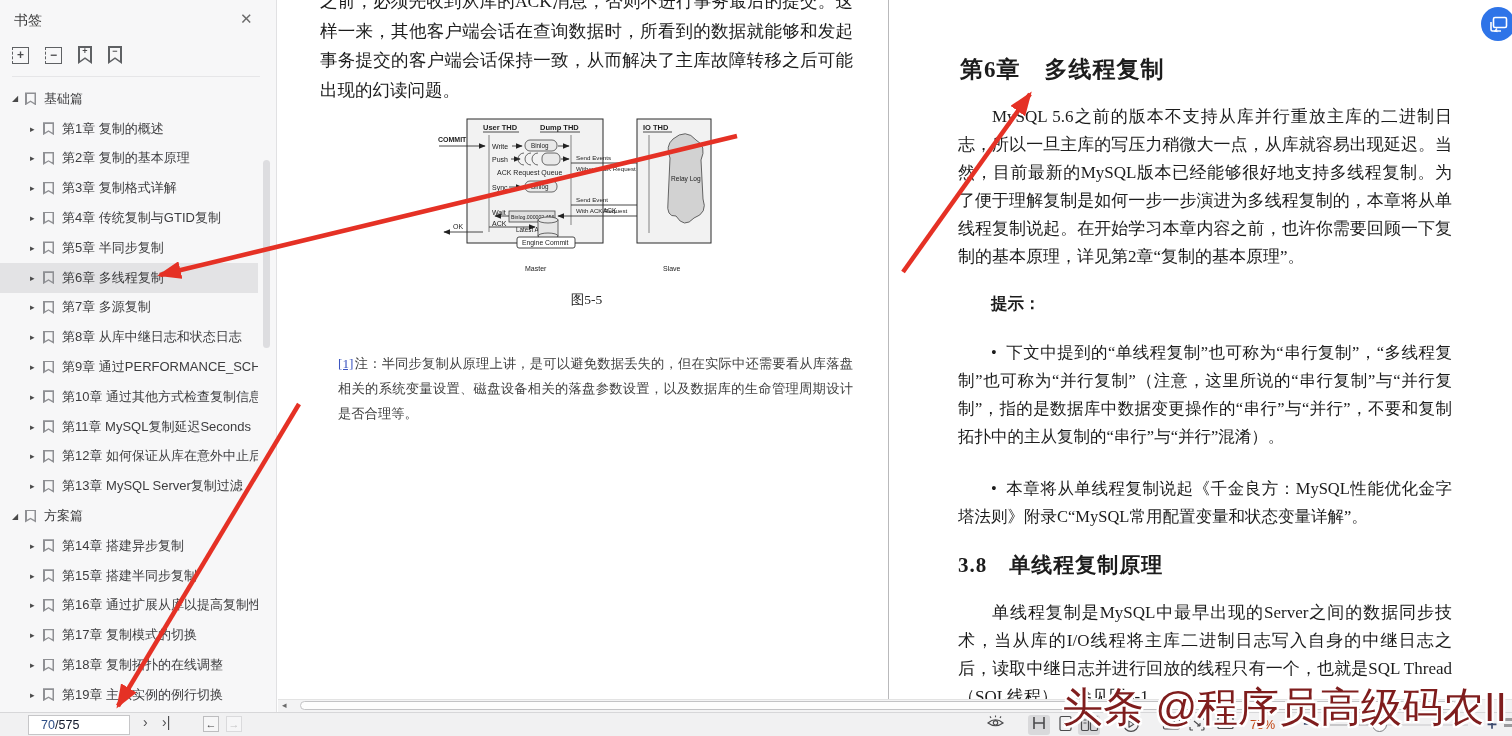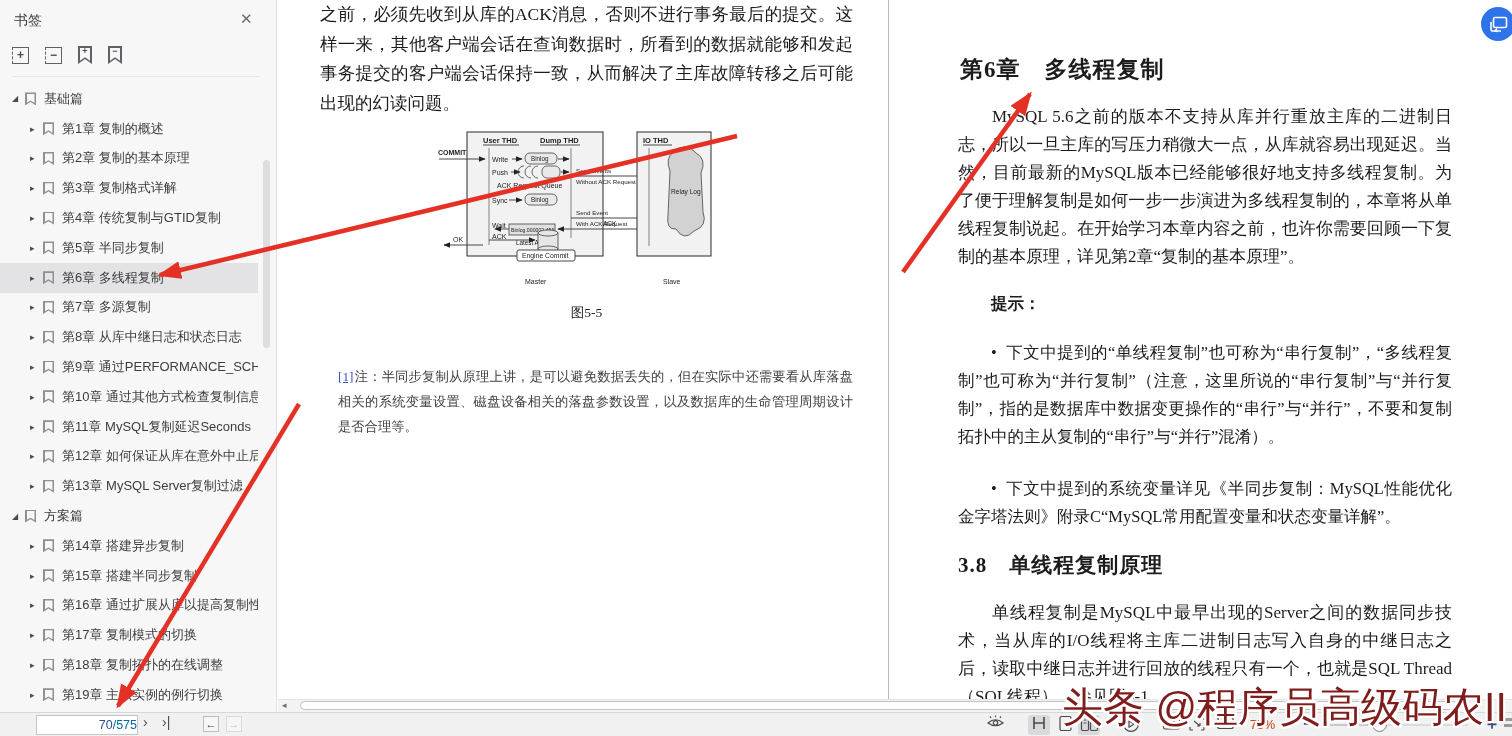--- a/index.html
+++ b/index.html
@@ -30,21 +30,21 @@
   .bm i.in{inset:1.5px 1.5px 2.5px 1.5px;background:#f7f7f8;}
   .sb-row.selected{background:#e3e3e5;}
   .sb-row.selected .bm i.in{background:#e3e3e5;}
   .sb-scroll{position:absolute;left:263px;top:160px;width:7px;height:188px;border-radius:4px;background:#dddde0;}
 
   
   .pages{position:absolute;left:278px;top:0;width:1234px;height:699px;background:#fff;overflow:hidden;z-index:1;}
   .page-divider{position:absolute;left:610px;top:0;width:1px;height:699px;background:#b9b9bb;}
   .serif{font-family:"Liberation Serif","DejaVu Serif",serif;color:#1c1c1c;}
 
-  .page-left{position:absolute;left:42px;top:13px;width:533px;}
+  .page-left{position:absolute;left:42px;top:0;width:533px;}
   .pl-top{margin:-13px 0 0 0;font-size:17.5px;line-height:29.5px;text-align:justify;}
   .figwrap{margin:8px auto 0 auto;width:300px;}
   .figcaption{margin-top:12px;text-align:center;font-size:13.5px;color:#222;}
   .footnote{margin:42px 0 0 18px;font-size:13.3px;line-height:25px;text-align:justify;color:#3f3f3f;}
   .footnote .ref{color:#3c55c0;text-decoration:underline;margin-right:1px;}
 
   .page-right{position:absolute;left:680px;top:0;width:494px;}
   .chap-title{margin:54px 0 0 2px;font-size:23px;font-weight:bold;letter-spacing:1px;}
   .p1{margin:18px 0 0 0;font-size:17px;line-height:28px;text-align:justify;text-indent:2em;}
   .tip{margin:22px 0 0 0;font-size:16.5px;font-weight:bold;text-indent:2em;}
@@ -60,24 +60,24 @@
   .hbar{position:absolute;left:278px;top:699px;width:1234px;height:13px;background:#f3f3f4;
         border-top:1px solid #e3e3e3;box-sizing:border-box;z-index:6;}
   .hbar .larr{position:absolute;left:4px;top:0px;font-size:9px;color:#6a6a6a;}
   .hthumb{position:absolute;left:22px;top:1px;width:1158px;height:9px;background:#fdfdfd;
           border:1px solid #c3c3c5;border-radius:6px;box-sizing:border-box;}
 
   
   .bottombar{position:absolute;left:0;top:712px;width:1512px;height:24px;background:#f1f1f2;
              border-top:1px solid #d7d7d9;box-sizing:border-box;z-index:10;}
   .page-box{position:absolute;left:28px;top:2px;width:100px;height:18px;background:#fff;
-            border:1px solid #c6c6c8;display:flex;align-items:center;justify-content:flex-end;font-size:12.5px;margin-left:8px;}
+            border:1px solid #c6c6c8;display:flex;align-items:center;justify-content:flex-start;font-size:12.5px;}
   .page-box input{width:26px;border:none;background:transparent;text-align:right;font-size:12.5px;
                   color:#2f4f86;outline:none;padding:0;font-family:inherit;}
-  .page-box .total{color:#0369a1;}
+  .page-box .total{color:#0f172a;}
   .navg{position:absolute;top:1px;font-size:14px;color:#4e4e50;cursor:pointer;}
   .histbtn{position:absolute;top:3px;width:16px;height:16px;border:1px solid #bdbdbf;background:#f6f6f7;
            display:flex;align-items:center;justify-content:center;font-size:11px;color:#3e3e40;box-sizing:border-box;cursor:pointer;}
   .histbtn.disabled{color:#c3c3c5;border-color:#dadadc;}
   .bbicon{position:absolute;top:2px;width:22px;height:20px;display:flex;justify-content:center;cursor:pointer;}
   .mode{border-radius:3px;}
   .mode.on{background:#d9d9db;}
   .zoomtxt{position:absolute;left:1250px;top:5px;font-size:12.5px;color:#c2410c;cursor:pointer;}
   .zoomcaret{position:absolute;left:1286px;top:3px;font-size:10px;color:#77777a;cursor:pointer;}
   .zminus{position:absolute;left:1303px;top:2px;font-size:16px;font-weight:bold;color:#3c4a6d;cursor:pointer;}
@@ -384,21 +384,21 @@
     <p class="footnote"><span class="ref">[1]</span><span>注：半同步复制从原理上讲，是可以避免数据丢失的，但在实际中还需要看从库落盘相关的系统变量设置、磁盘设备相关的落盘参数设置，以及数据库的生命管理周期设计是否合理等。</span></p>
   </div>
 
   <div class="page-divider"></div>
 
   <div class="page-right serif">
     <h1 class="chap-title">第6章　多线程复制</h1>
     <p class="p1">MySQL 5.6之前的版本不支持从库并行重放主库的二进制日志，所以一旦主库的写压力稍微大一点，从库就容易出现延迟。当然，目前最新的MySQL版本已经能够很好地支持多线程复制。为了便于理解复制是如何一步一步演进为多线程复制的，本章将从单线程复制说起。在开始学习本章内容之前，也许你需要回顾一下复制的基本原理，详见第2章“复制的基本原理”。</p>
     <p class="tip">提示：</p>
     <p class="bullet"><span class="dot">•</span><span>下文中提到的“单线程复制”也可称为“串行复制”，“多线程复制”也可称为“并行复制”（注意，这里所说的“串行复制”与“并行复制”，指的是数据库中数据变更操作的“串行”与“并行”，不要和复制拓扑中的主从复制的“串行”与“并行”混淆）。</span></p>
-    <p class="bullet"><span class="dot">•</span><span>下文中提到的系统变量详见《半同步复制：MySQL性能优化金字塔法则》附录C“MySQL常用配置变量和状态变量详解”。</span></p>
+    <p class="bullet"><span class="dot">•</span><span>本章将从单线程复制说起《千金良方：MySQL性能优化金字塔法则》附录C“MySQL常用配置变量和状态变量详解”。</span></p>
     <h2 class="sec-title">3.8　单线程复制原理</h2>
     <p class="p2">单线程复制是MySQL中最早出现的Server之间的数据同步技术，当从库的I/O线程将主库二进制日志写入自身的中继日志之后，读取中继日志并进行回放的线程只有一个，也就是SQL Thread（SQL线程），参见图6-1。</p>
   </div>
 </div>
 
 <div class="hbar">
   <span class="larr">◂</span>
   <div class="hthumb"></div>
 </div>
 

